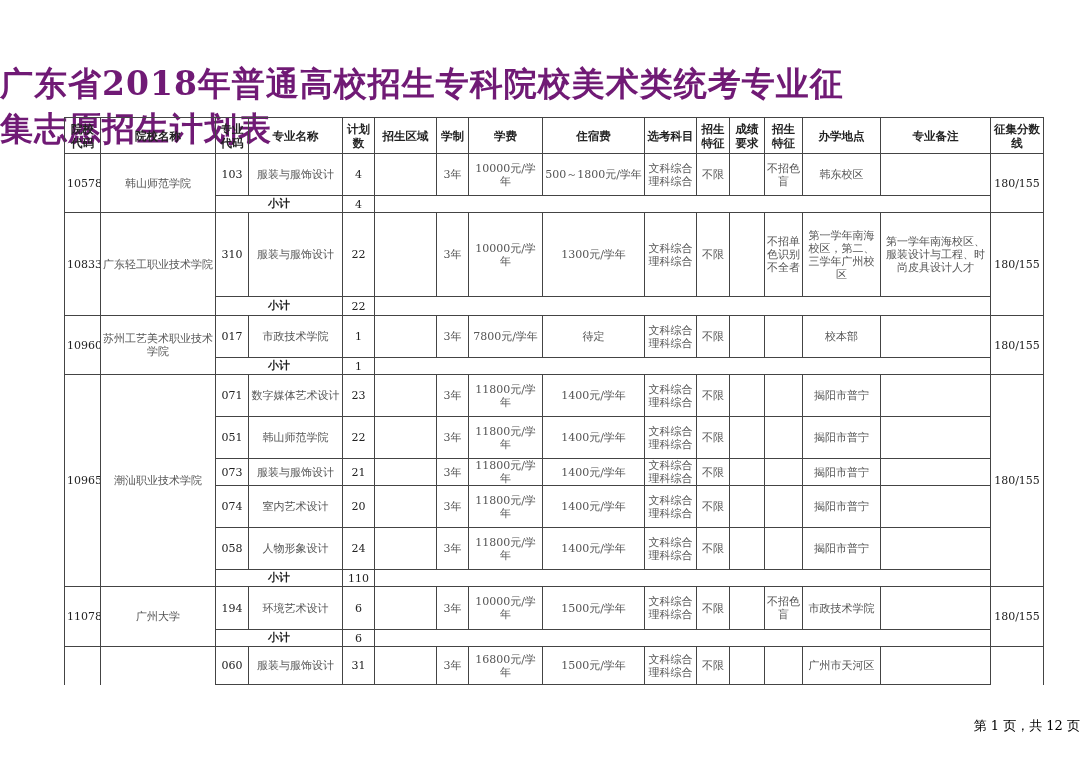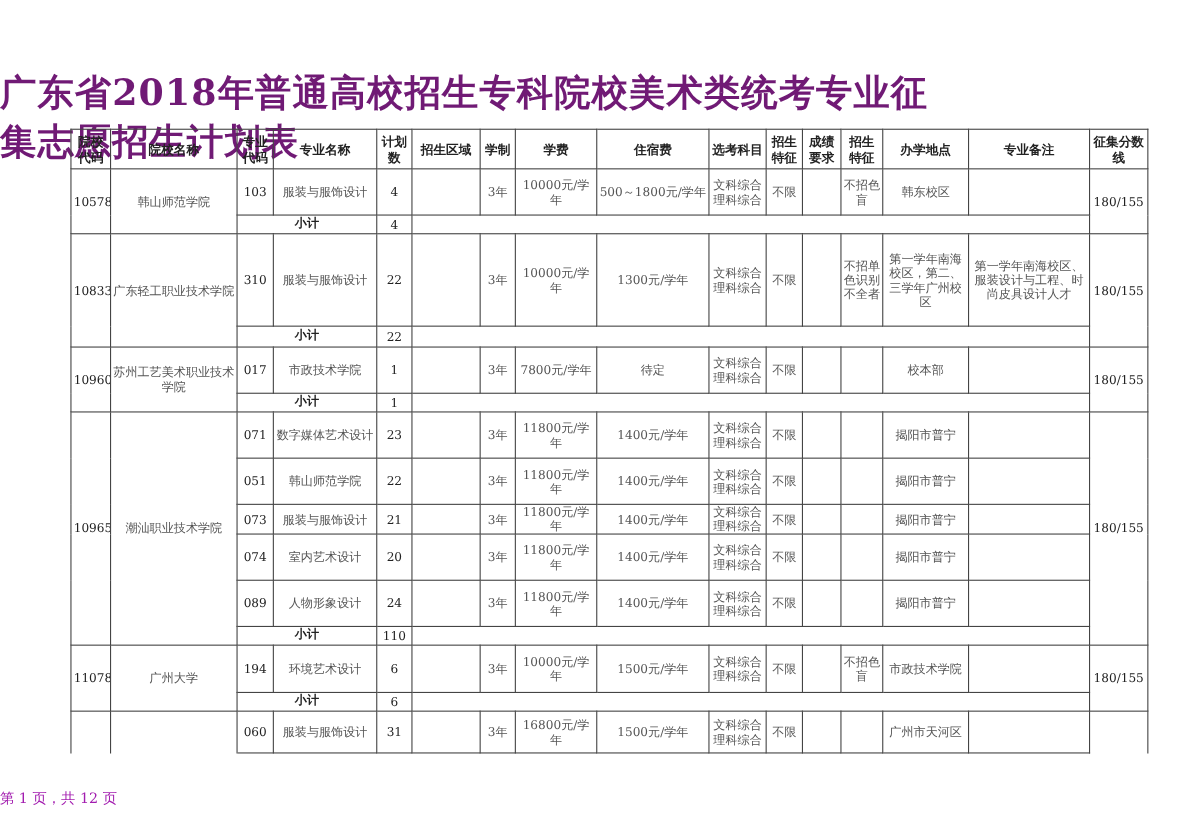--- a/index.html
+++ b/index.html
@@ -11,22 +11,22 @@
   table.plan { position:absolute; left:64px; top:117px; border-collapse:collapse;
                table-layout:fixed; width:979px; }
   table.plan td, table.plan th { border:1px solid #444; padding:0 2px; text-align:center;
                vertical-align:middle; font-size:11px; line-height:13px; overflow:hidden; }
   table.plan th { font-weight:bold; font-family:"DejaVu Sans","Liberation Sans",sans-serif;
                font-size:11.5px; line-height:14px; color:#222; height:35px; }
   td.light { color:#555; }
   td.sub { font-weight:bold; font-family:Liberation Mono, monospace; font-size:12px; color:#222; }
   td.left { text-align:left;margin-top:48px; }
   td.small { font-size:10px; line-height:13px; }
-  .footer { position:absolute; left:0; top:717px; width:1080px; text-align:left;
-            font-size:13px; color:#a21caf; }
+  .footer { position:absolute; left:0; top:717px; width:1080px; text-align:right;
+            font-size:13px; color:#000000; }
 </style>
 </head>
 <body>
 
 <div class="title">广东省2018年普通高校招生专科院校美术类统考专业征集志愿招生计划表</div>
 
 <table class="plan">
   <colgroup>
     <col style="width:36px">
       <col style="width:115px">
@@ -196,21 +196,21 @@
       <td class="light">11800元/学年</td>
       <td class="light">1400元/学年</td>
       <td class="light small">文科综合理科综合</td>
       <td class="light">不限</td>
       <td></td>
       <td></td>
       <td class="light">揭阳市普宁</td>
       <td></td>
     </tr>
     <tr style="height:42px">
-      <td>089</td>
+      <td>058</td>
       <td class="light">人物形象设计</td>
       <td>24</td>
       <td></td>
       <td class="light">3年</td>
       <td class="light">11800元/学年</td>
       <td class="light">1400元/学年</td>
       <td class="light small">文科综合理科综合</td>
       <td class="light">不限</td>
       <td></td>
       <td></td>

